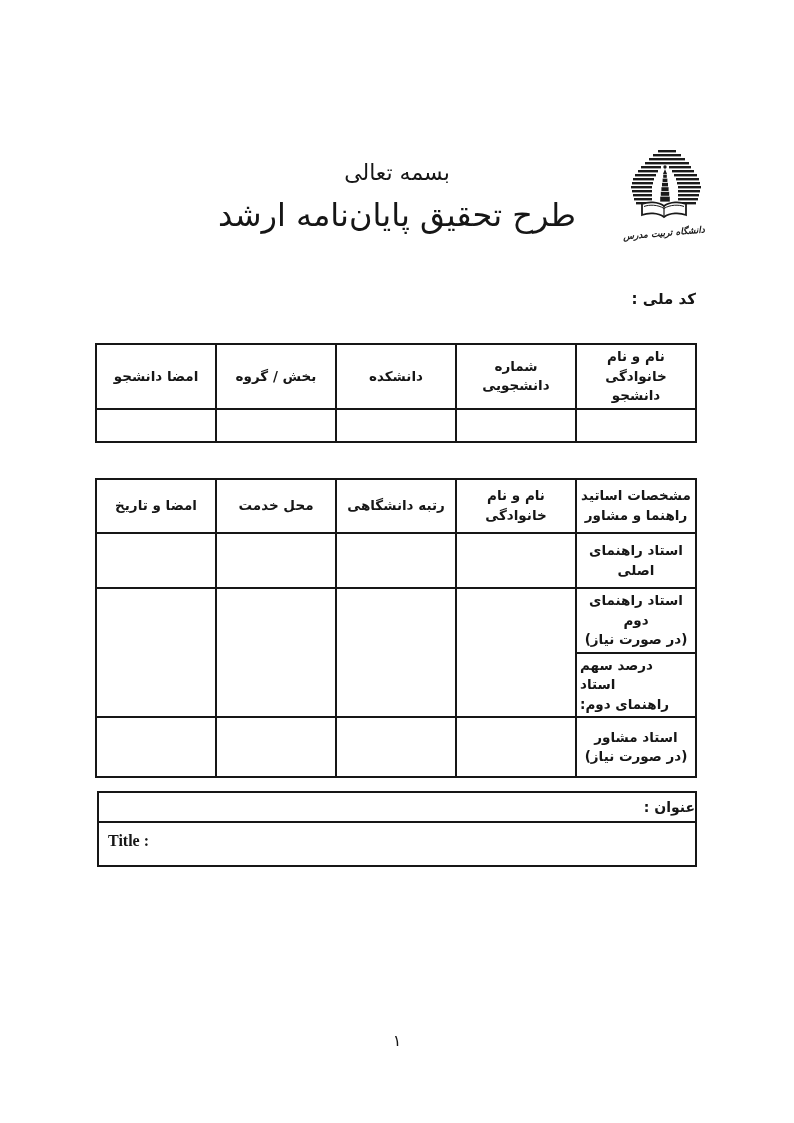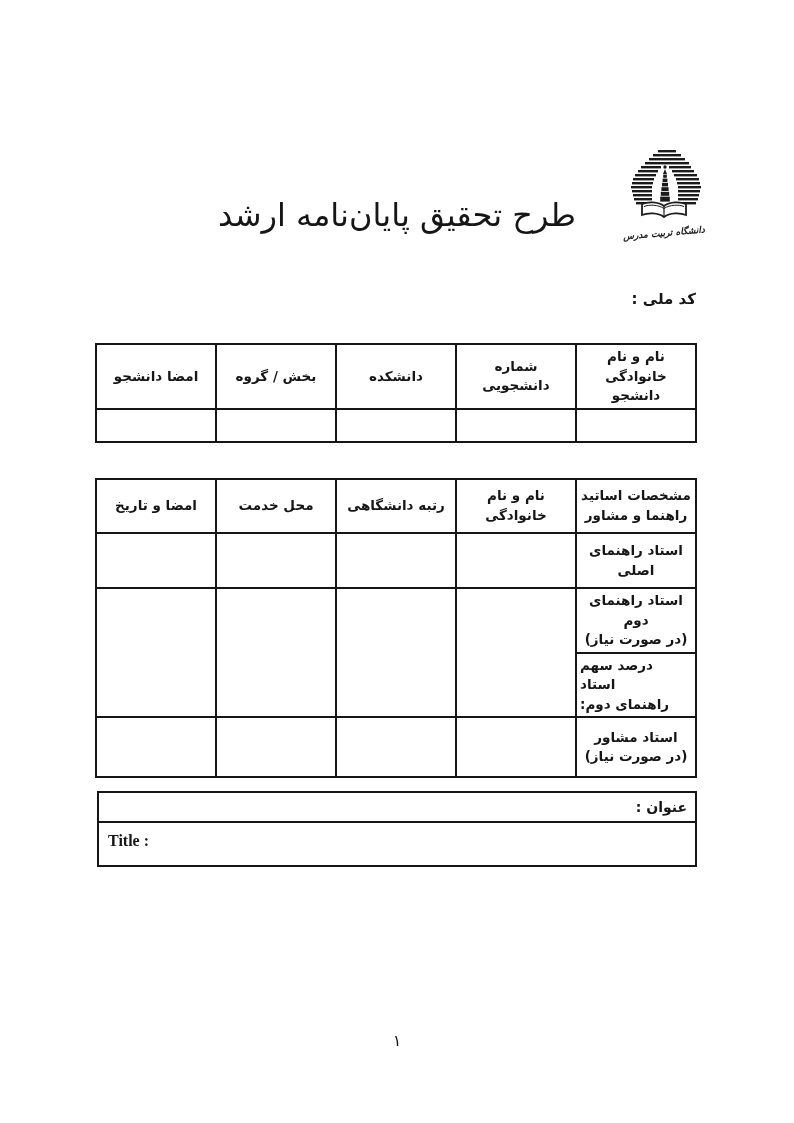--- a/index.html
+++ b/index.html
@@ -51,21 +51,21 @@
   .t2 tr.r4  { height:60px; }
   td.align-r { text-align:left; padding-right:7px; }
 
   
   .title-box {
     position:absolute; top:791px; right:97px; width:600px;
     border:2px solid #161616; background:#fff;
   }
   .title-box .fa-row {
     height:30px; border-bottom:2px solid #161616;
-    display:flex; align-items:center; padding-right:8px;
+    display:flex; align-items:center; padding-right:0;
     font-weight:bold; font-size:14px;
   }
   .title-box .en-row {
     height:42px; direction:ltr; text-align:left;
     padding:9px 16px 0 9px; font-weight:bold; font-size:16px;
     font-family:"Liberation Serif", serif;
   }
 
   .page-num {
     position:absolute; top:1031px; left:0; width:100%;
@@ -117,20 +117,21 @@
     <g>
       <path d="M42,60 C36,55.5 26,55.5 20,58 L20,69 C26,66.5 36,66.5 42,71
                C48,66.5 58,66.5 64,69 L64,58 C58,55.5 48,55.5 42,60 Z" fill="#ffffff" stroke="#1a1a1a" stroke-width="1.8"></path>
       <path d="M42,60 L42,71" stroke="#1a1a1a" stroke-width="1.2" fill="none"></path>
       <path d="M42,62.5 C36,58.5 27,58.5 22,60.5" stroke="#1a1a1a" stroke-width="1" fill="none"></path>
       <path d="M42,62.5 C48,58.5 57,58.5 62,60.5" stroke="#1a1a1a" stroke-width="1" fill="none"></path>
     </g>
     <text x="42" y="90" text-anchor="middle" font-size="9" font-weight="bold" font-style="italic" fill="#1a1a1a" transform="rotate(-5 42 88)">دانشگاه تربیت مدرس</text>
   </svg>
 
+  <div class="bismillah">بسمه تعالی</div>
   <div class="doc-title">طرح تحقیق پایان‌نامه ارشد</div>
 
   <div class="national-code">کد ملی :</div>
 
   <table class="t1">
     <colgroup>
         <col style="width:120px">
         <col style="width:120px">
         <col style="width:120px">
         <col style="width:120px">

